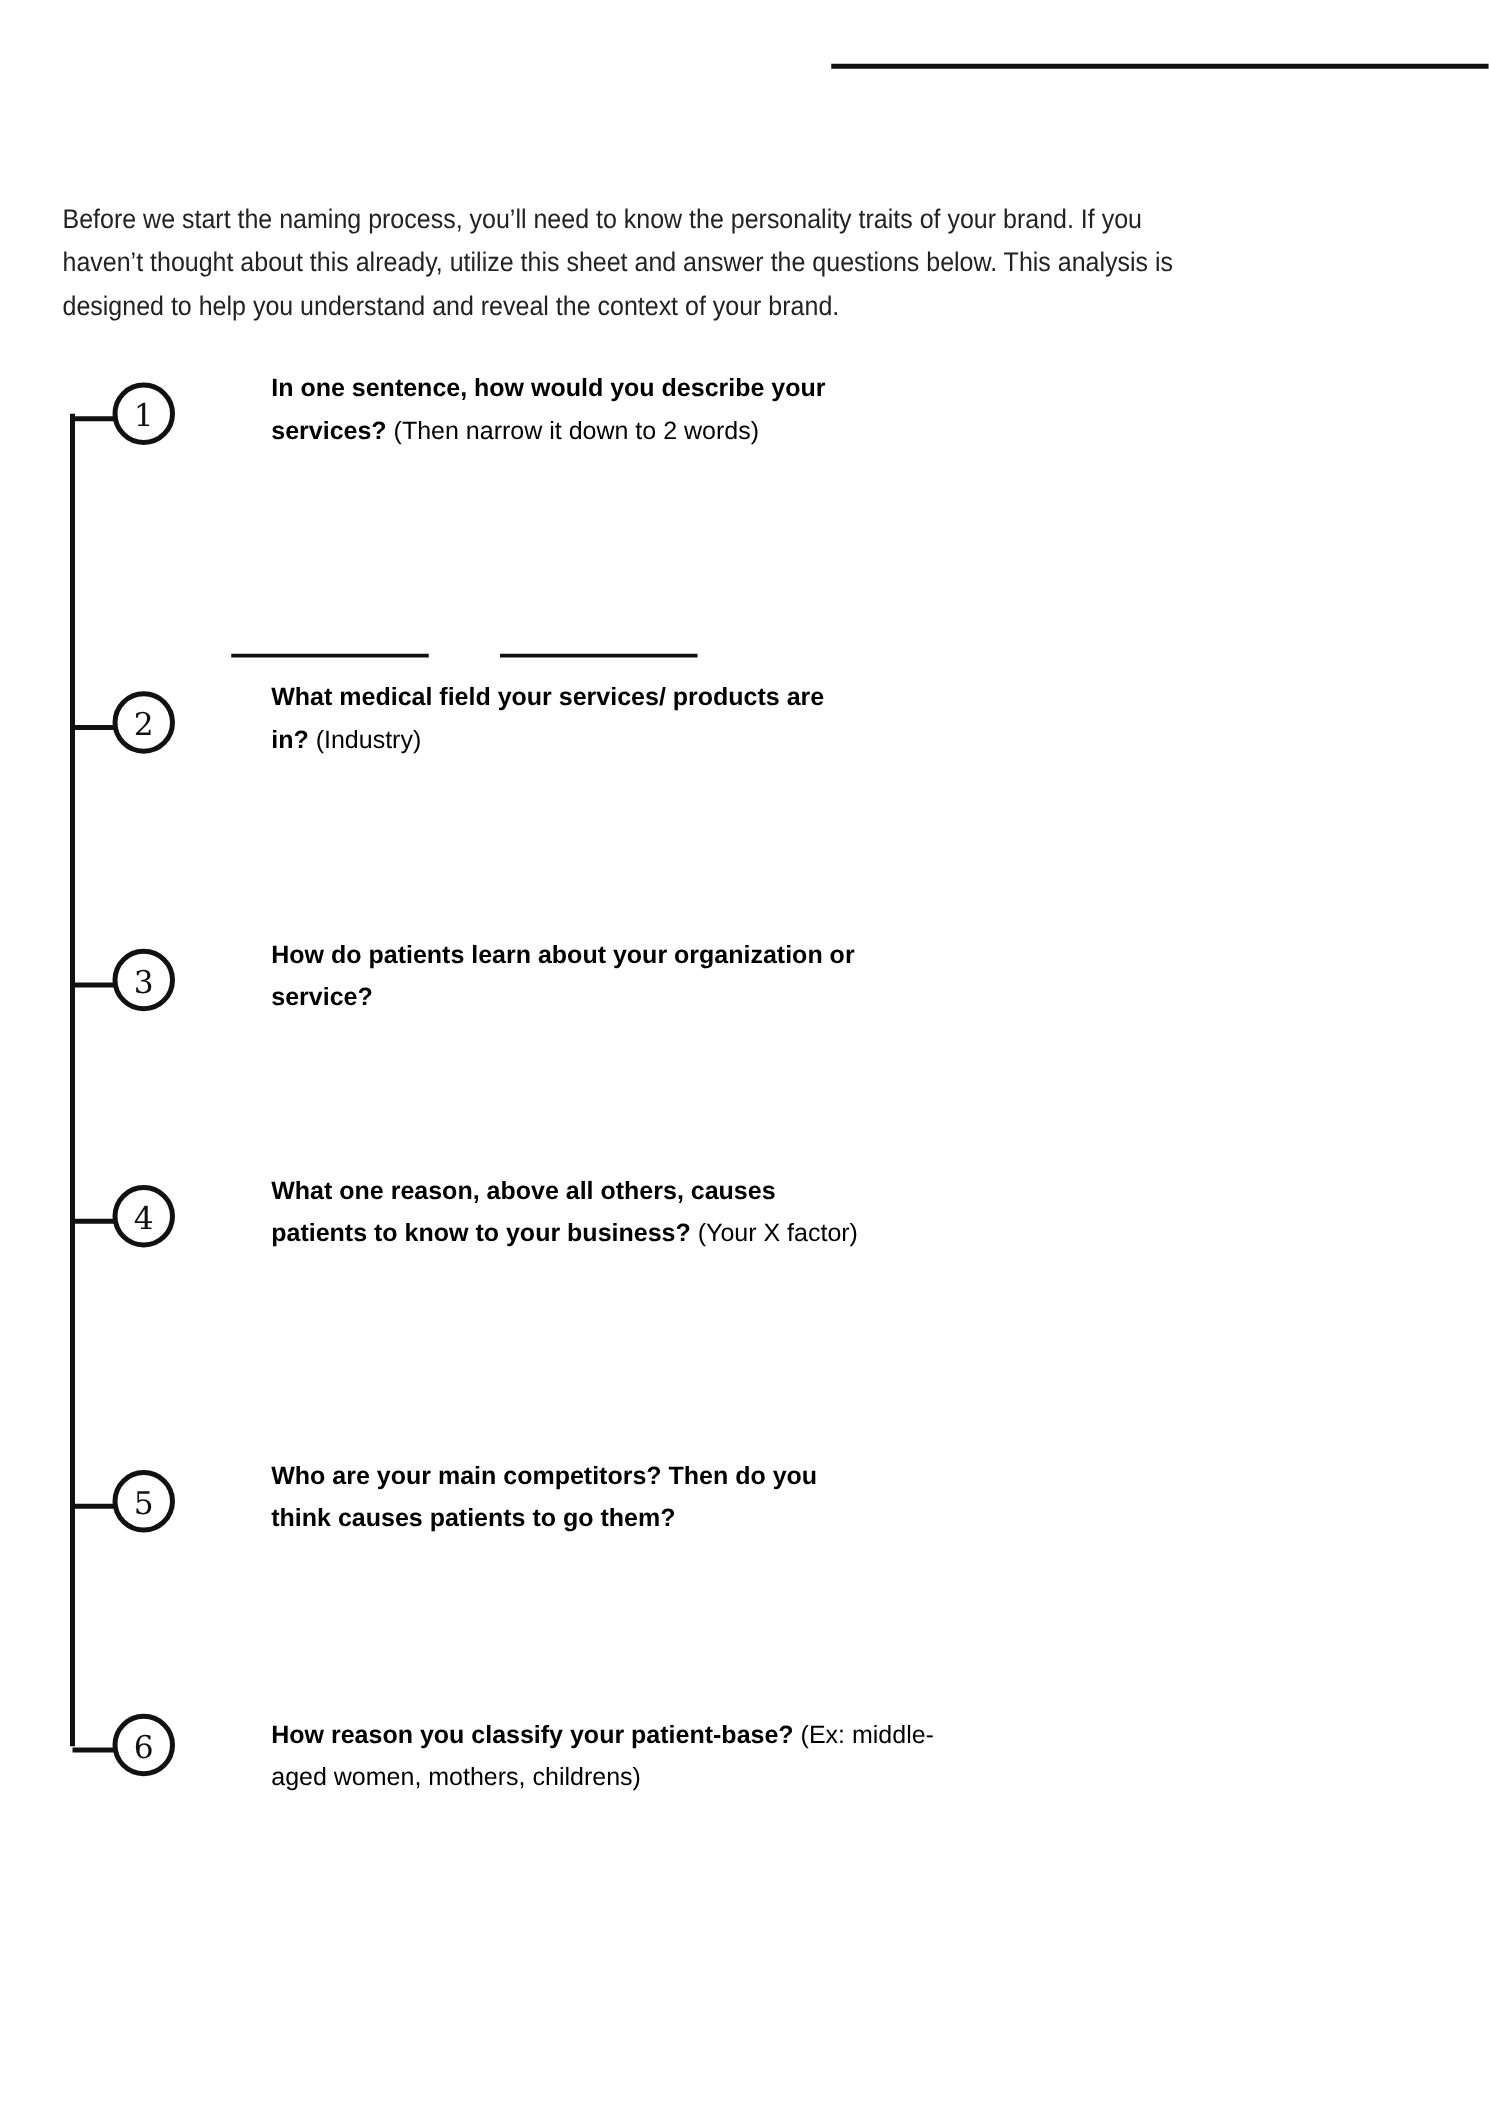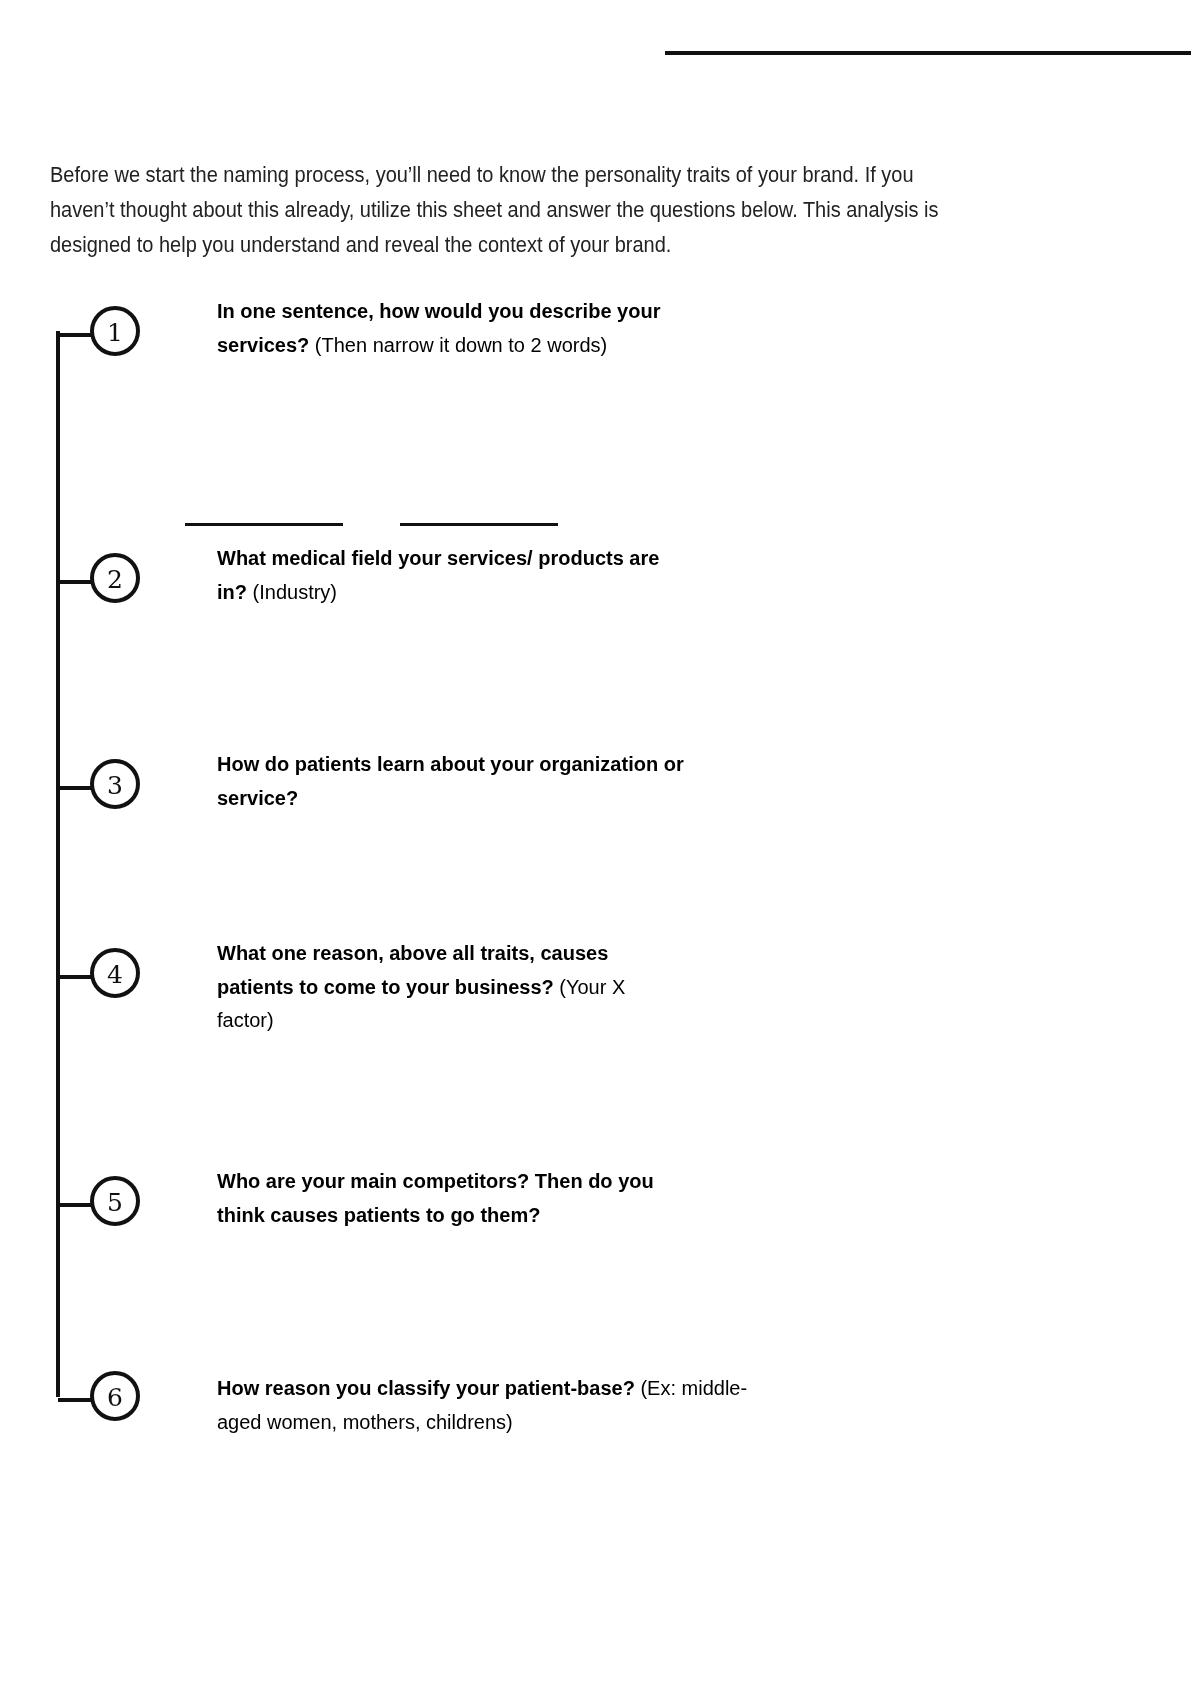--- a/index.html
+++ b/index.html
@@ -191,21 +191,21 @@
         <b>How do patients learn about your organization or service?</b><span class="plain"></span>
       </div>
     </div>
 
     <div class="q-row" style="top:975px;">
       <div class="connector"></div>
       <div class="circle">
         <span class="circle-num">4</span>
       </div>
       <div class="q-text">
-        <b>What one reason, above all traits, causes patients to come to your business?</b><span class="plain"> (Your X factor)</span>
+        <b>What one reason, above all others, causes patients to know to your business?</b><span class="plain"> (Your X factor)</span>
       </div>
     </div>
 
     <div class="q-row" style="top:1203px;">
       <div class="connector"></div>
       <div class="circle">
         <span class="circle-num">5</span>
       </div>
       <div class="q-text">
         <b>Who are your main competitors? Then do you think causes patients to go them?</b><span class="plain"></span>

